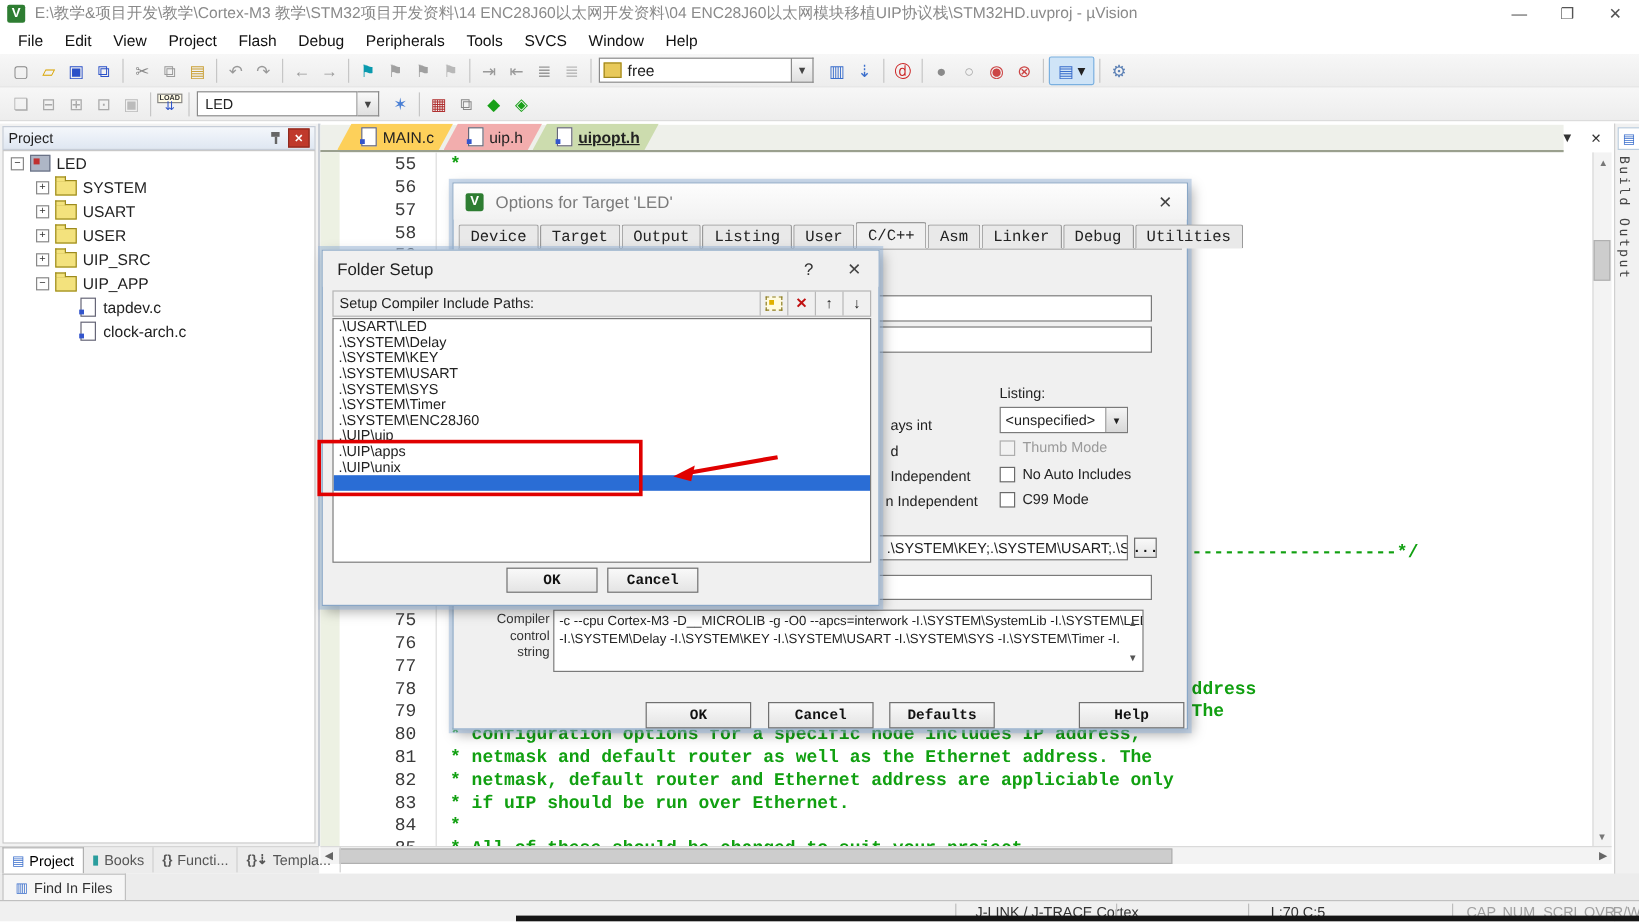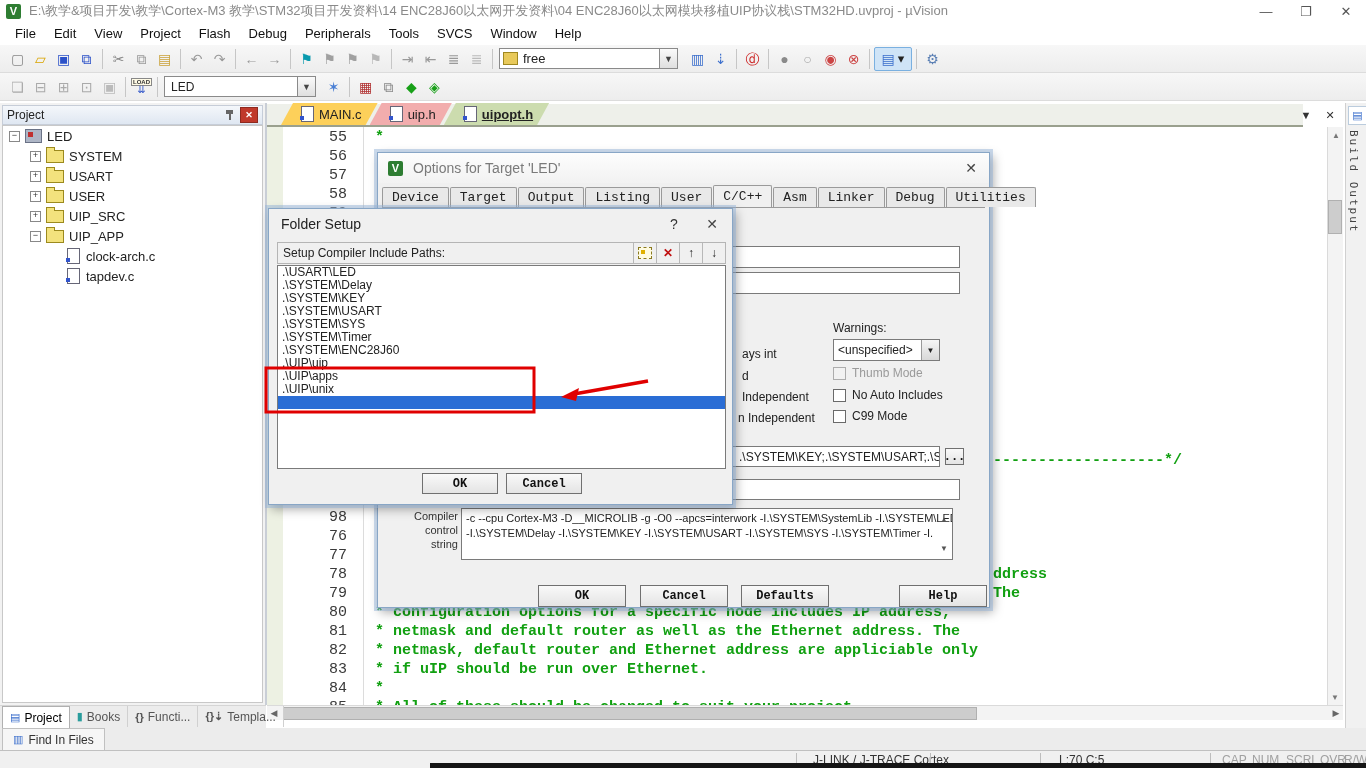--- a/index.html
+++ b/index.html
@@ -355,26 +355,26 @@
       <span>UIP_SRC</span>
     </div>
     <div class="trow" style="padding-left: 27px;">
       <span class="expander">−</span>
       <span class="tfolder"></span>
       <span>UIP_APP</span>
     </div>
     <div class="trow" style="padding-left: 48px;">
       <span class="expnone"></span>
       <span class="tfile"></span>
-      <span>clock-arch.c</span>
+      <span>tapdev.c</span>
     </div>
     <div class="trow" style="padding-left: 48px;">
       <span class="expnone"></span>
       <span class="tfile"></span>
-      <span>tapdev.c</span>
+      <span>clock-arch.c</span>
     </div>
   </div>
 <div class="abs" style="left:265px;top:103px;width:2px;height:602px;background:#c9ced6"></div>
 
 <div class="abs tabbar" id="etabs">
     <div class="etab" style="background: rgb(253, 208, 90);">
       <span class="tfile"></span>
       <span class="lbl">MAIN.c</span>
     </div>
     <div class="etab" style="background: rgb(242, 173, 173);">
@@ -407,21 +407,21 @@
     <div class="cline" style="top: 319px;"><span class="lnum">65</span></div>
     <div class="cline" style="top: 338px;"><span class="lnum">66</span></div>
     <div class="cline" style="top: 357px;"><span class="lnum">67</span></div>
     <div class="cline" style="top: 376px;"><span class="lnum">68</span></div>
     <div class="cline" style="top: 395px;"><span class="lnum">69</span></div>
     <div class="cline" style="top: 414px;"><span class="lnum">70</span></div>
     <div class="cline" style="top: 433px;"><span class="lnum">71</span></div>
     <div class="cline" style="top: 452px;"><span class="lnum">72</span><span class="ltext frag">-------------------*/</span></div>
     <div class="cline" style="top: 471px;"><span class="lnum">73</span></div>
     <div class="cline" style="top: 490px;"><span class="lnum">74</span></div>
-    <div class="cline" style="top: 509px;"><span class="lnum">98</span></div>
+    <div class="cline" style="top: 509px;"><span class="lnum">75</span></div>
     <div class="cline" style="top: 528px;"><span class="lnum">76</span></div>
     <div class="cline" style="top: 547px;"><span class="lnum">77</span></div>
     <div class="cline" style="top: 566px;"><span class="lnum">78</span><span class="ltext frag">ddress</span></div>
     <div class="cline" style="top: 585px;"><span class="lnum">79</span><span class="ltext frag">The</span></div>
     <div class="cline" style="top: 604px;"><span class="lnum">80</span><span class="ltext">* configuration options for a specific node includes IP address,</span></div>
     <div class="cline" style="top: 623px;"><span class="lnum">81</span><span class="ltext">* netmask and default router as well as the Ethernet address. The</span></div>
     <div class="cline" style="top: 642px;"><span class="lnum">82</span><span class="ltext">* netmask, default router and Ethernet address are appliciable only</span></div>
     <div class="cline" style="top: 661px;"><span class="lnum">83</span><span class="ltext">* if uIP should be run over Ethernet.</span></div>
     <div class="cline" style="top: 680px;"><span class="lnum">84</span><span class="ltext">*</span></div>
     <div class="cline" style="top: 699px;"><span class="lnum">85</span><span class="ltext">* All of these should be changed to suit your project.</span></div>
@@ -494,21 +494,21 @@
     </div>
 
   <div class="field" style="left:93px;top:93px;width:489px;height:22px"></div>
   <div class="field" style="left:93px;top:119px;width:489px;height:22px"></div>
 
   <span class="fraglbl" style="left:364px;top:194px">ays int</span>
   <span class="fraglbl" style="left:364px;top:216px">d</span>
   <span class="fraglbl" style="left:364px;top:237px">Independent</span>
   <span class="fraglbl" style="left:360px;top:258px">n Independent</span>
 
-  <span class="fraglbl" style="left:455px;top:168px">Warnings:</span>
+  <span class="fraglbl" style="left:455px;top:168px">Listing:</span>
   <div class="combo" style="left:455px;top:186px;width:107px;height:22px">
     <span class="val">&lt;unspecified&gt;</span>
     <span class="cdd">▼</span>
   </div>
   <div class="cbrow disabled" style="left:455px;top:213px">
     <span class="cbbox"></span>
     <span>Thumb Mode</span>
   </div>
   <div class="cbrow" style="left:455px;top:235px">
     <span class="cbbox"></span>

